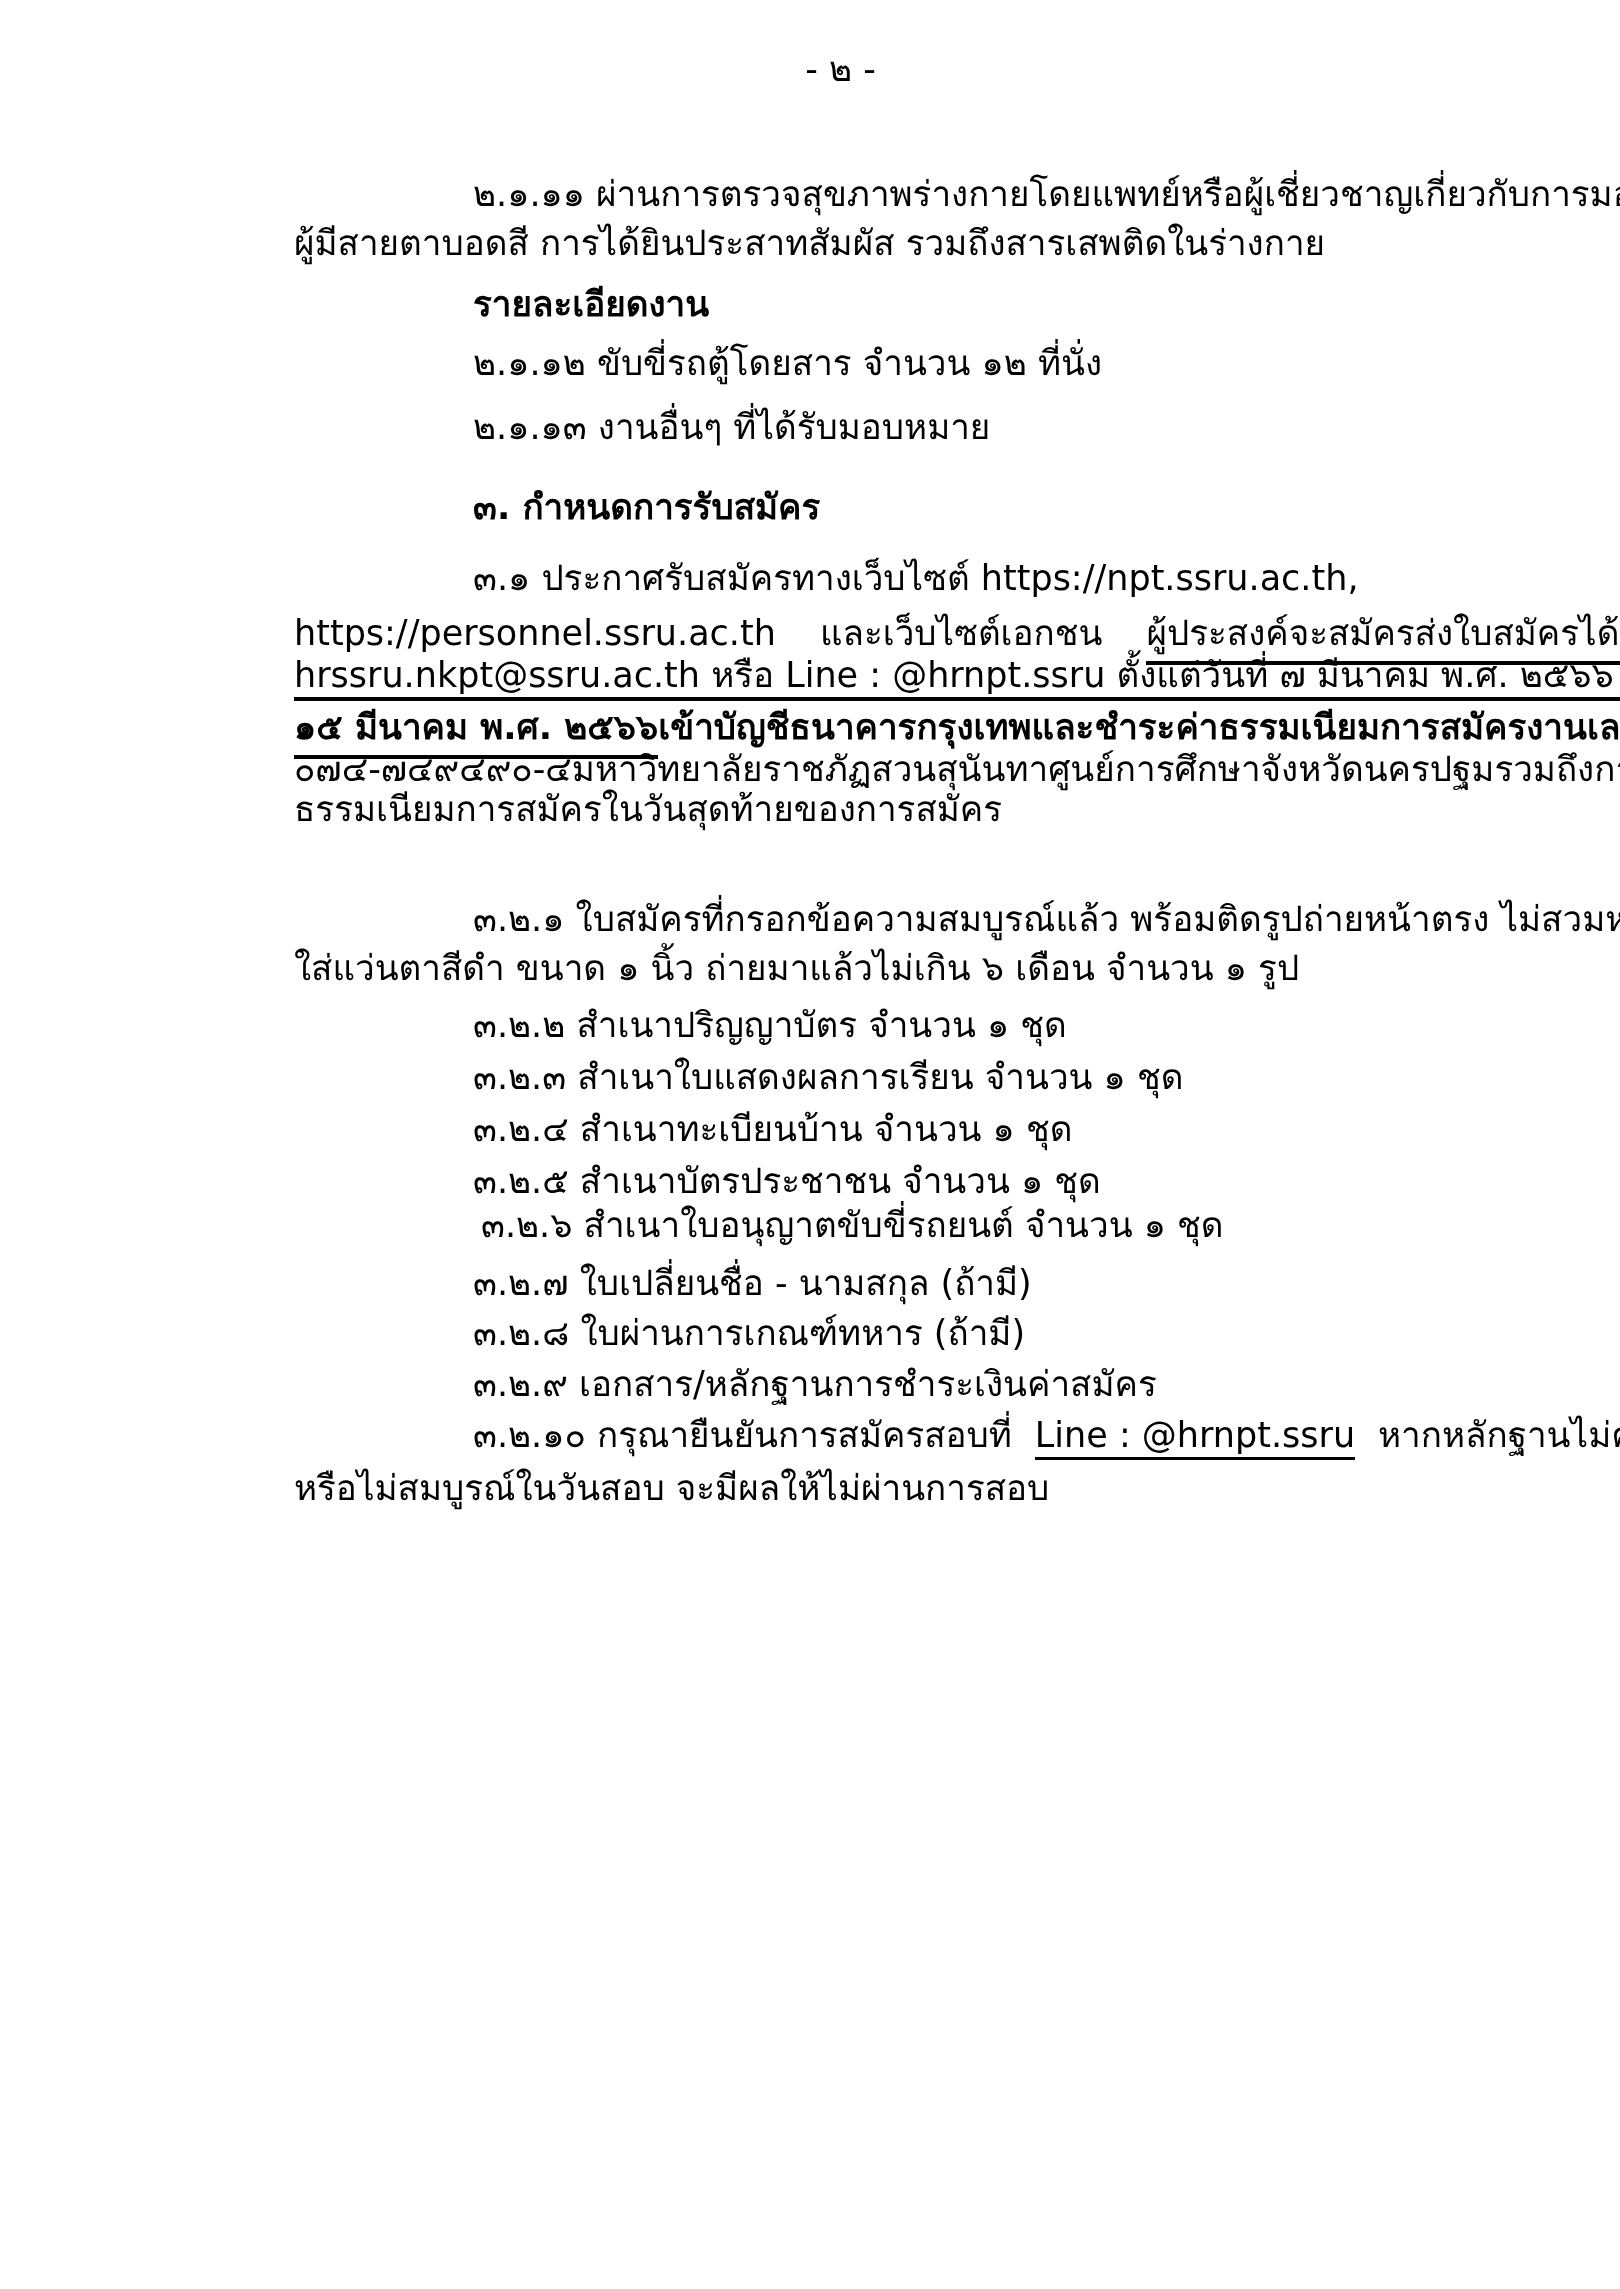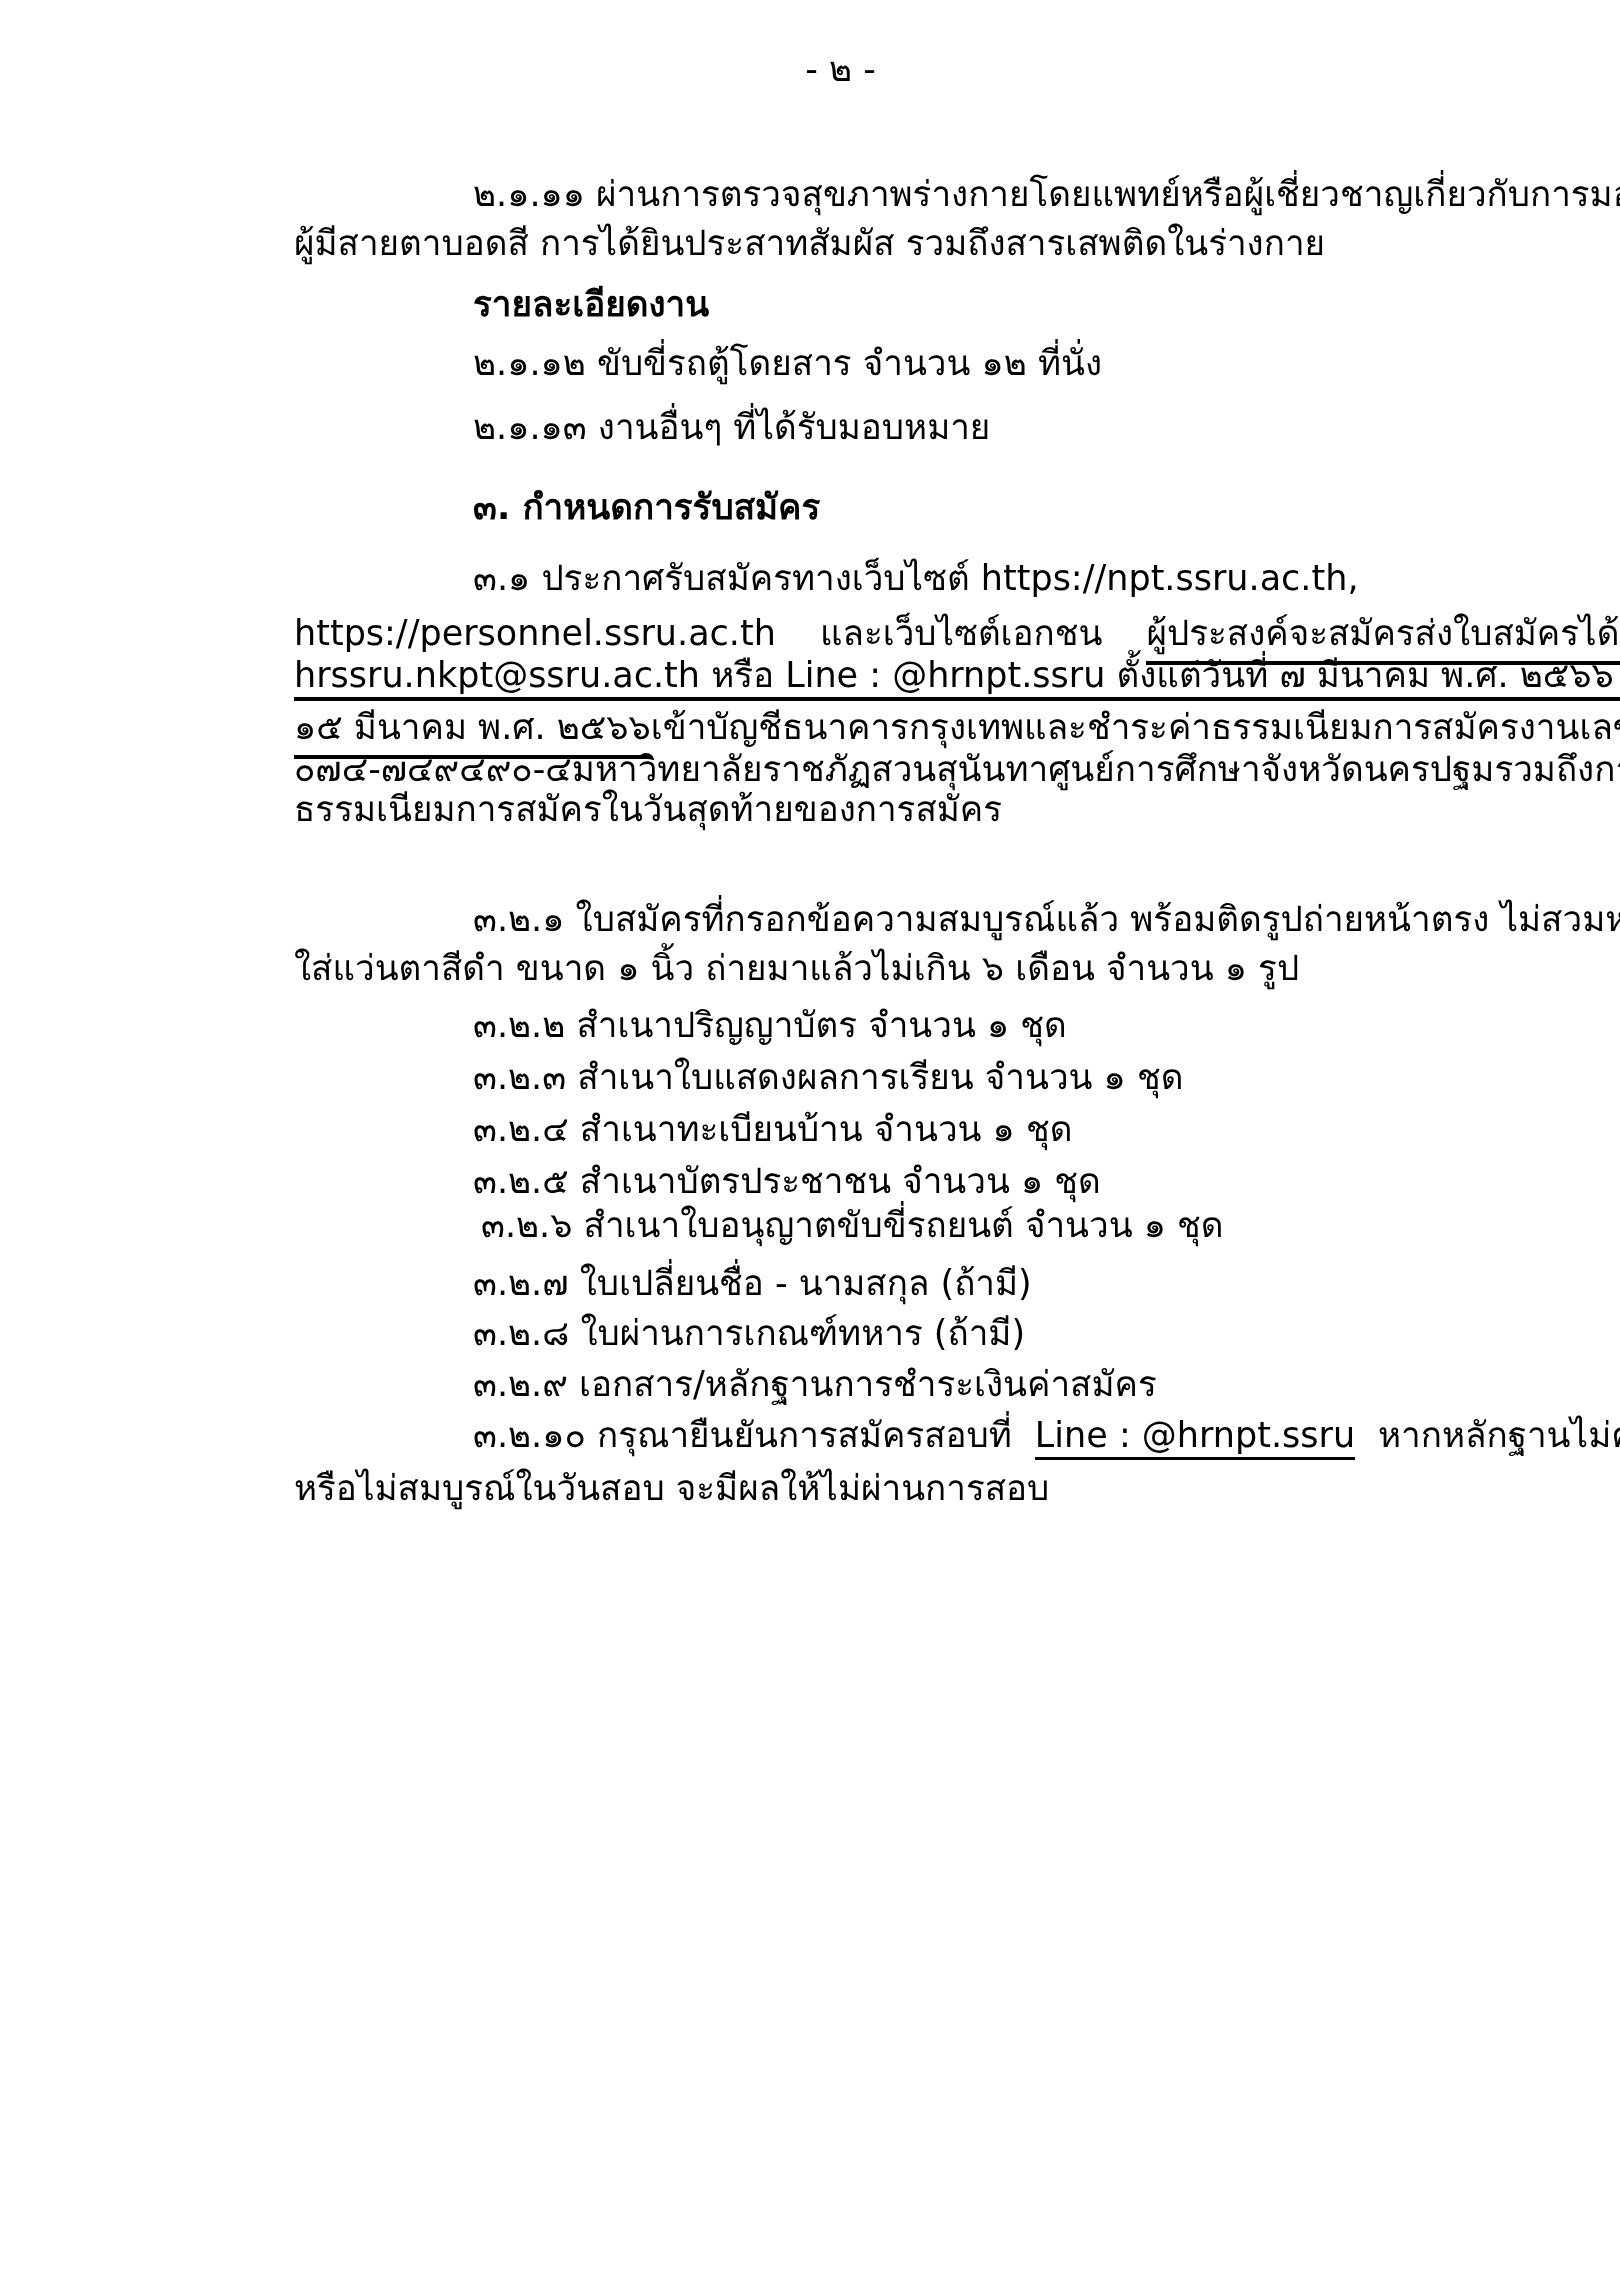--- a/index.html
+++ b/index.html
@@ -76,21 +76,21 @@
     <span class="stretch-underline">
       <span>ผู้ประสงค์จะสมัครส่งใบสมัครได้ทาง</span>
 
     </span>
   </div>
 
   <div class="line margin" style="top:650px;">
     <span class="u-thick">hrssru.nkpt@ssru.ac.th หรือ Line : @hrnpt.ssru ตั้งแต่วันที่ ๗ มีนาคม พ.ศ. ๒๕๖๖ -</span>
   </div>
 
-  <div class="line jline" style="top:702px;">
+  <div class="line jline" style="top:702px;font-weight:bold;">
     <span class="u-thick">๑๕ มีนาคม พ.ศ. ๒๕๖๖</span>
     <span>เข้าบัญชีธนาคารกรุงเทพ</span>
     <span>และชำระค่าธรรมเนียมการสมัครงาน</span>
     <span>เลขบัญชี</span>
   </div>
 
   <div class="line jline" style="top:744px;">
     <span>๐๗๔-๗๔๙๔๙๐-๔</span>
     <span>มหาวิทยาลัยราชภัฏสวนสุนันทา</span>
     <span>ศูนย์การศึกษาจังหวัดนครปฐม</span>

